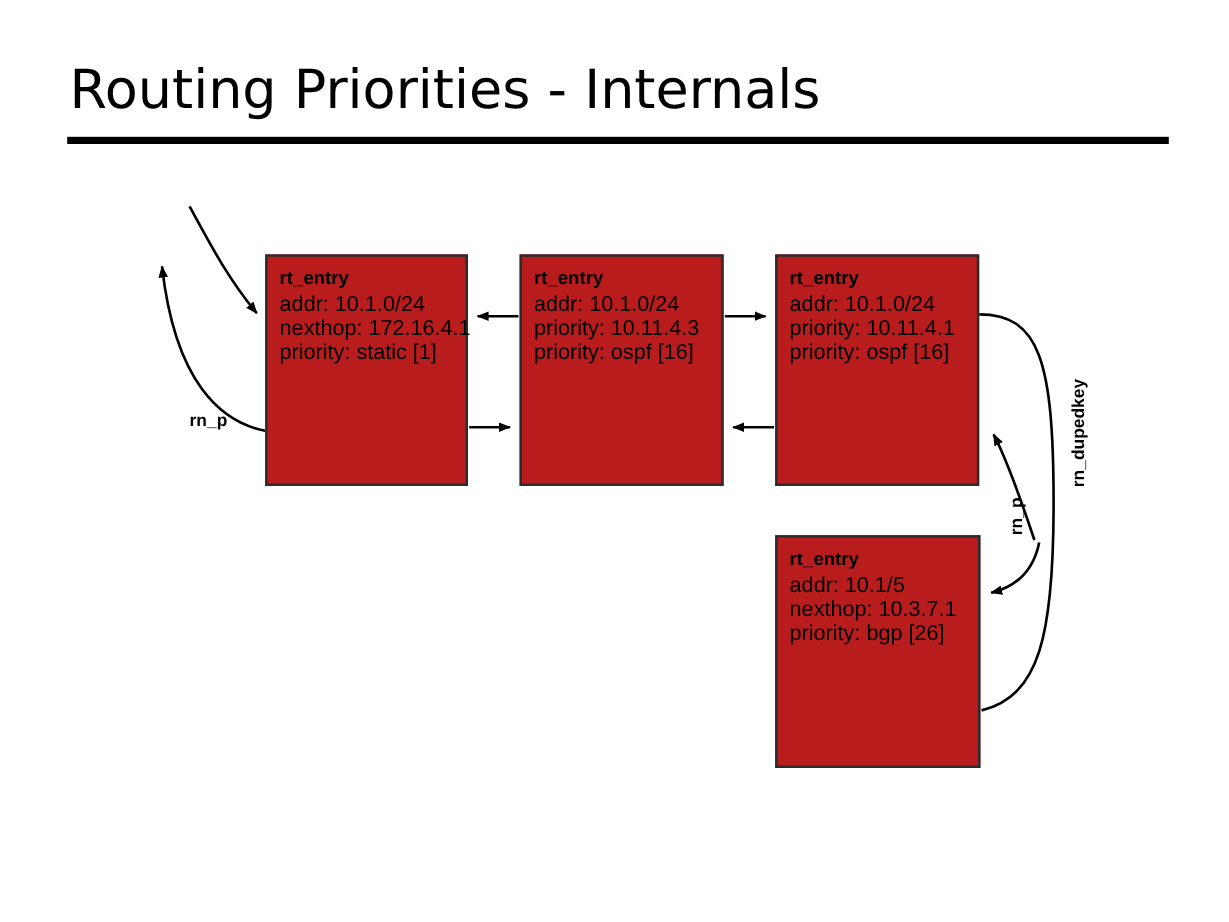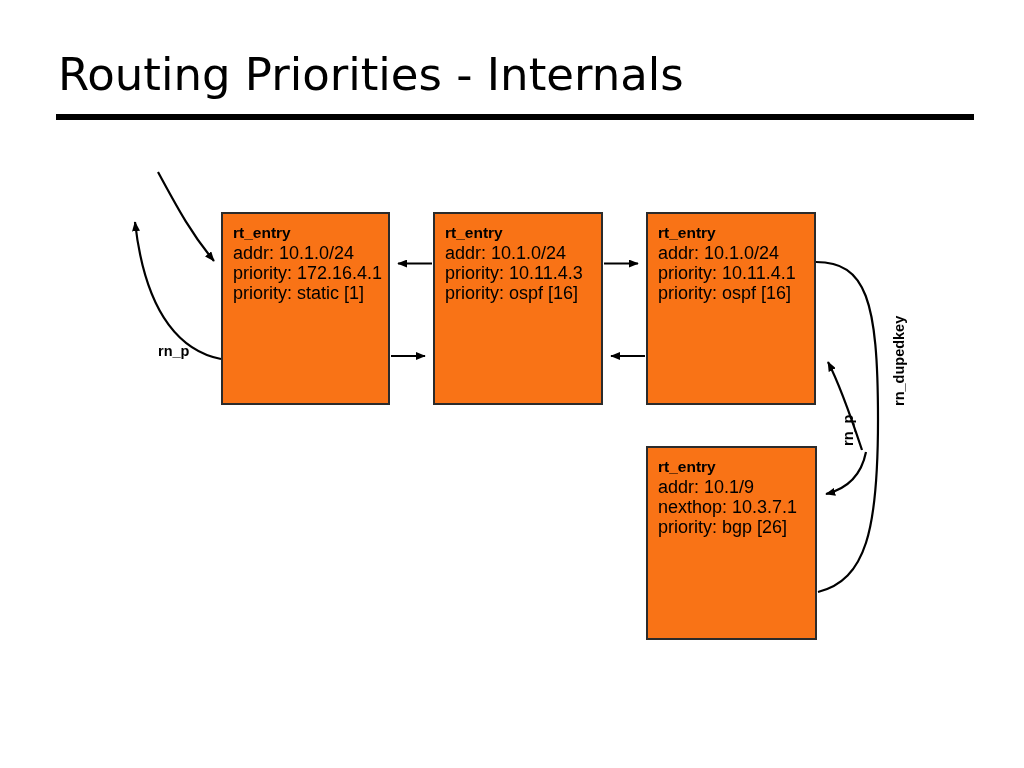--- a/index.html
+++ b/index.html
@@ -44,21 +44,21 @@
     height: 6px;
     background: #000000;
   }
   .diagram {
     position: absolute;
     left: 0;
     top: 0;
   }
   .node-box {
     position: absolute;
-    background: #f97316;
+    background: #b91c1c;
     border: 2px solid #2b2b2b;
     box-sizing: border-box;
   }
   .node-inner {
     padding: 9px 0 0 10px;
   }
   .node-title {
     font-family: "Liberation Sans", sans-serif;
     font-size: 15.5px;
     font-weight: bold;
@@ -123,21 +123,21 @@
       <path d="M862,450 C852,420 840,385 828,362" marker-end="url(#ah)"></path>
 
       <path d="M866,452 C862,472 850,488 826,494" marker-end="url(#ah)"></path>
     </g>
   </svg>
 
   <div class="node-box" style="left:221px; top:212px; width:169px; height:193px;">
     <div class="node-inner">
       <div class="node-title">rt_entry</div>
       <div class="node-line">addr: 10.1.0/24</div>
-      <div class="node-line">priority: 172.16.4.1</div>
+      <div class="node-line">nexthop: 172.16.4.1</div>
       <div class="node-line">priority: static [1]</div>
     </div>
   </div>
 
   <div class="node-box" style="left:433px; top:212px; width:170px; height:193px;">
     <div class="node-inner">
       <div class="node-title">rt_entry</div>
       <div class="node-line">addr: 10.1.0/24</div>
       <div class="node-line">priority: 10.11.4.3</div>
       <div class="node-line">priority: ospf [16]</div>
@@ -149,21 +149,21 @@
       <div class="node-title">rt_entry</div>
       <div class="node-line">addr: 10.1.0/24</div>
       <div class="node-line">priority: 10.11.4.1</div>
       <div class="node-line">priority: ospf [16]</div>
     </div>
   </div>
 
   <div class="node-box" style="left:646px; top:446px; width:171px; height:194px;">
     <div class="node-inner">
       <div class="node-title">rt_entry</div>
-      <div class="node-line">addr: 10.1/9</div>
+      <div class="node-line">addr: 10.1/5</div>
       <div class="node-line">nexthop: 10.3.7.1</div>
       <div class="node-line">priority: bgp [26]</div>
     </div>
   </div>
 
   <div class="edge-label" style="left:158px; top:343px;">rn_p</div>
 
   <div class="edge-label vertical" style="left:840px; top:446px;">rn_p</div>
 
   <div class="edge-label vertical" style="left:891px; top:406px;">rn_dupedkey</div>

